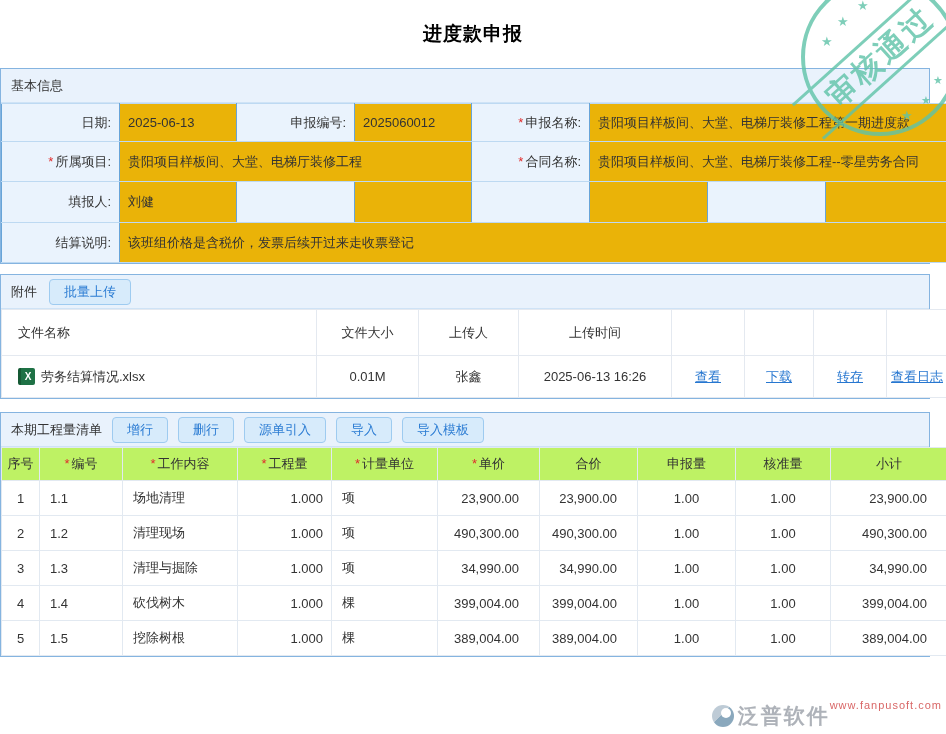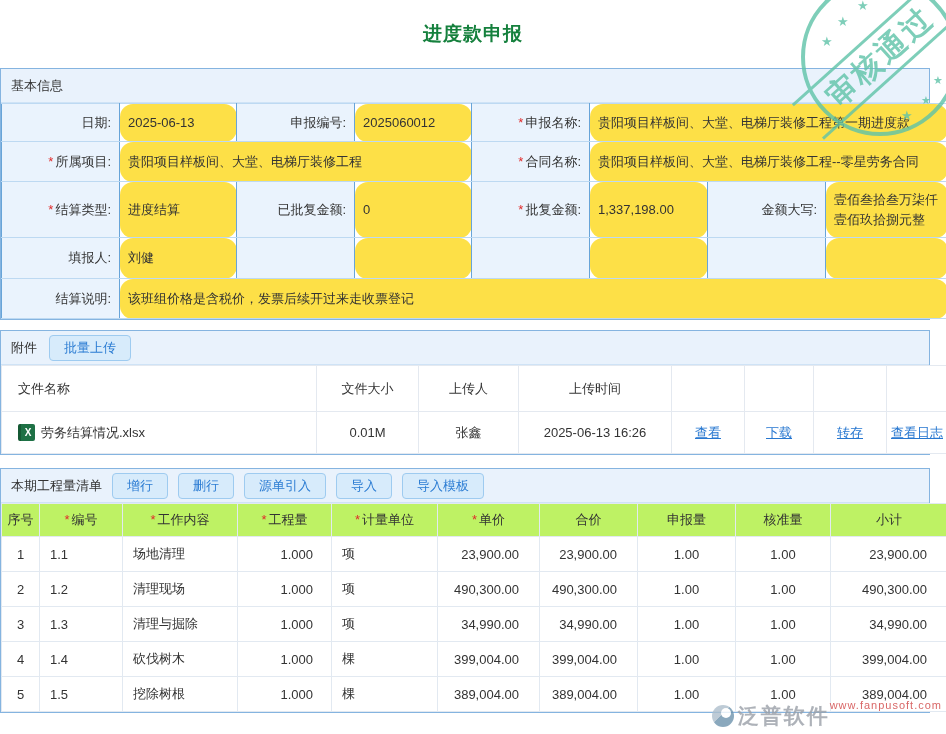--- a/index.html
+++ b/index.html
@@ -1,35 +1,35 @@
 <!DOCTYPE html>
 <html><head>
 <meta charset="utf-8">
 <style>
   html,body{margin:0;padding:0;}
   body{
     width:946px;height:734px;overflow:hidden;position:relative;background:#fff;
     font-family:"Liberation Sans","DejaVu Sans",sans-serif;color:#333;font-size:13px;
   }
   .title-wrap{height:68px;display:flex;align-items:center;justify-content:center;}
-  .page-title{font-size:19px;font-weight:bold;color:#15803d;letter-spacing:1px;}
+  .page-title{font-size:19px;font-weight:bold;color:#000000;letter-spacing:1px;}
 
   
   .section{border:1px solid #85b4e0;margin:0 16px 10px 0;background:#fff;}
   .sec-bar{height:33px;background:#e9f2fc;display:flex;align-items:center;gap:12px;
            padding:0 10px;border-bottom:1px solid #cfe3f6;}
   .sec-bar .sec-title{color:#333;}
 
   
   table.form{width:100%;border-collapse:collapse;table-layout:fixed;}
   table.form td{padding:8px 8px;border-top:1px solid #bdd9f2;border-bottom:1px solid #bdd9f2;
                 border-left:1px solid #68a4d8;border-right:1px solid #68a4d8;
                 overflow:hidden;}
   td.lbl{background:#eaf3fd;text-align:right;color:#333;}
-  td.val{background:#fde047;text-align:left;border-radius:13px;}
+  td.val{background:#eab308;text-align:left;}
   td.lblblank{background:#eaf3fd;}
   .req{color:#e02b2b;margin-right:2px;}
   tr.h38{height:38px}tr.h40{height:40px}tr.h41{height:41px}tr.h55{height:55px}
   td.wrap2{line-height:1.5;padding-top:3px;padding-bottom:3px;}
 
   
   .btn{display:inline-flex;align-items:center;justify-content:center;height:26px;
        padding:0 14px;background:#d7ebfb;border:1px solid #9ecbf0;border-radius:4px;
        color:#2b7cd3;font-size:13px;cursor:pointer;white-space:nowrap;}
   a.lnk{color:#2777d0;text-decoration:underline;cursor:pointer;text-align:right;}
@@ -44,21 +44,21 @@
   .xlsx-icon{width:17px;height:17px;background:#1e7145;border-radius:2px;color:#fff;
              font-size:10px;font-weight:bold;display:inline-flex;align-items:center;
              justify-content:center;flex:0 0 auto;border-left:3px solid #155934;box-sizing:border-box;}
 
   
   table.ws{width:100%;border-collapse:collapse;table-layout:fixed;}
   table.ws th{height:30px;border:1px solid #e2e9f1;font-weight:normal;color:#333;
               text-align:center;background:#bef264;}
   table.ws td{height:32px;border:1px solid #e2e9f1;color:#333;background:#fff;}
   td.c{text-align:center;} td.l{text-align:left;padding-left:10px;}
-  td.r{text-align:right;padding-right:20px;} td.r2{text-align:right;padding-right:18px;}
+  td.r{text-align:right;padding-right:20px;} td.r2{text-align:right;padding-right:8px;}
 
   
   .stamp{position:absolute;left:801px;top:-22px;width:150px;height:150px;
          border:4px solid #5fc3a8;border-radius:50%;opacity:.8;pointer-events:none;z-index:50;}
   .stamp-band{position:absolute;left:-22px;top:50%;width:194px;height:42px;margin-top:-24px;
               transform:rotate(-42deg);border-top:3px solid #5fc3a8;border-bottom:3px solid #5fc3a8;
               display:flex;align-items:center;justify-content:center;
               color:#5fc3a8;font-size:30px;font-weight:bold;letter-spacing:3px;}
   .star{position:absolute;color:#5fc3a8;font-size:13px;}
   .s1{left:16px;top:52px;} .s2{left:32px;top:32px;} .s3{left:52px;top:16px;}
@@ -114,30 +114,20 @@
       <td class="lbl"><span>申报编号:</span></td>
       <td class="val">2025060012</td>
       <td class="lbl"><span class="req">*</span><span>申报名称:</span></td>
       <td class="val" colspan="3">贵阳项目样板间、大堂、电梯厅装修工程第一期进度款</td>
     </tr>
     <tr class="h40">
       <td class="lbl"><span class="req">*</span><span>所属项目:</span></td>
       <td class="val" colspan="3">贵阳项目样板间、大堂、电梯厅装修工程</td>
       <td class="lbl"><span class="req">*</span><span>合同名称:</span></td>
       <td class="val" colspan="3">贵阳项目样板间、大堂、电梯厅装修工程--零星劳务合同</td>
-    </tr>
-    <tr class="h55">
-      <td class="lbl"><span class="req">*</span><span>结算类型:</span></td>
-      <td class="val">进度结算</td>
-      <td class="lbl"><span>已批复金额:</span></td>
-      <td class="val">0</td>
-      <td class="lbl"><span class="req">*</span><span>批复金额:</span></td>
-      <td class="val">1,337,198.00</td>
-      <td class="lbl"><span>金额大写:</span></td>
-      <td class="val wrap2">壹佰叁拾叁万柒仟壹佰玖拾捌元整</td>
     </tr>
     <tr class="h41">
       <td class="lbl"><span>填报人:</span></td>
       <td class="val">刘健</td>
       <td class="lblblank"></td>
       <td class="val"></td>
       <td class="lblblank"></td>
       <td class="val"></td>
       <td class="lblblank"></td>
       <td class="val"></td>

